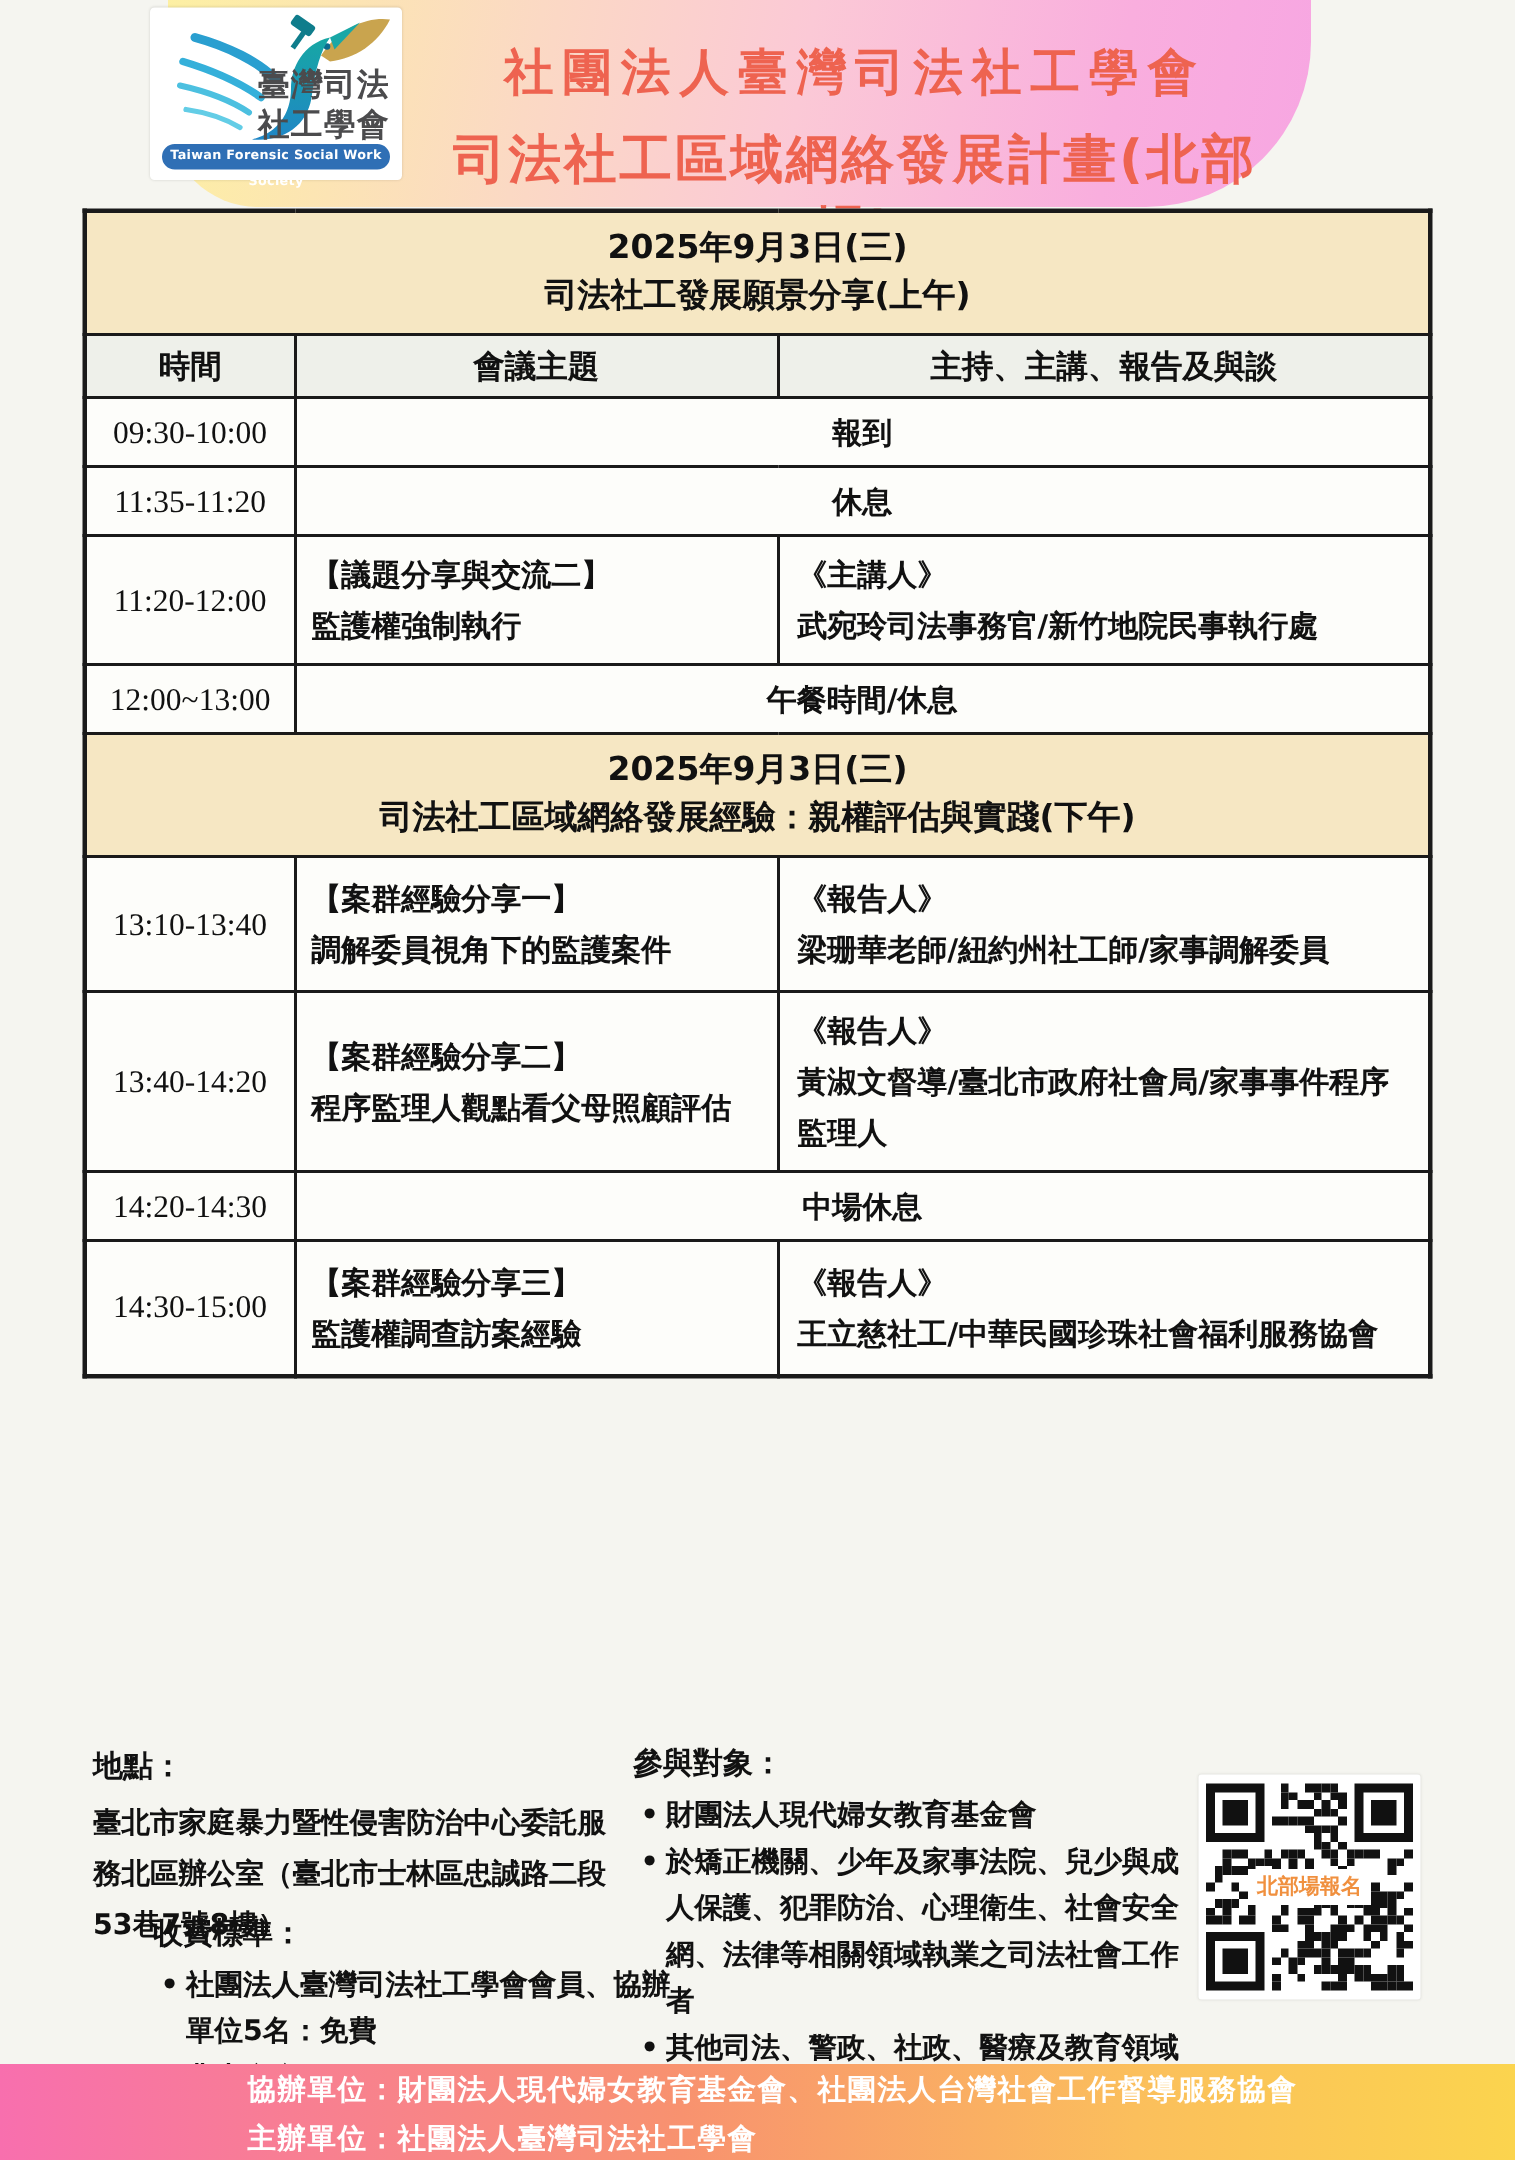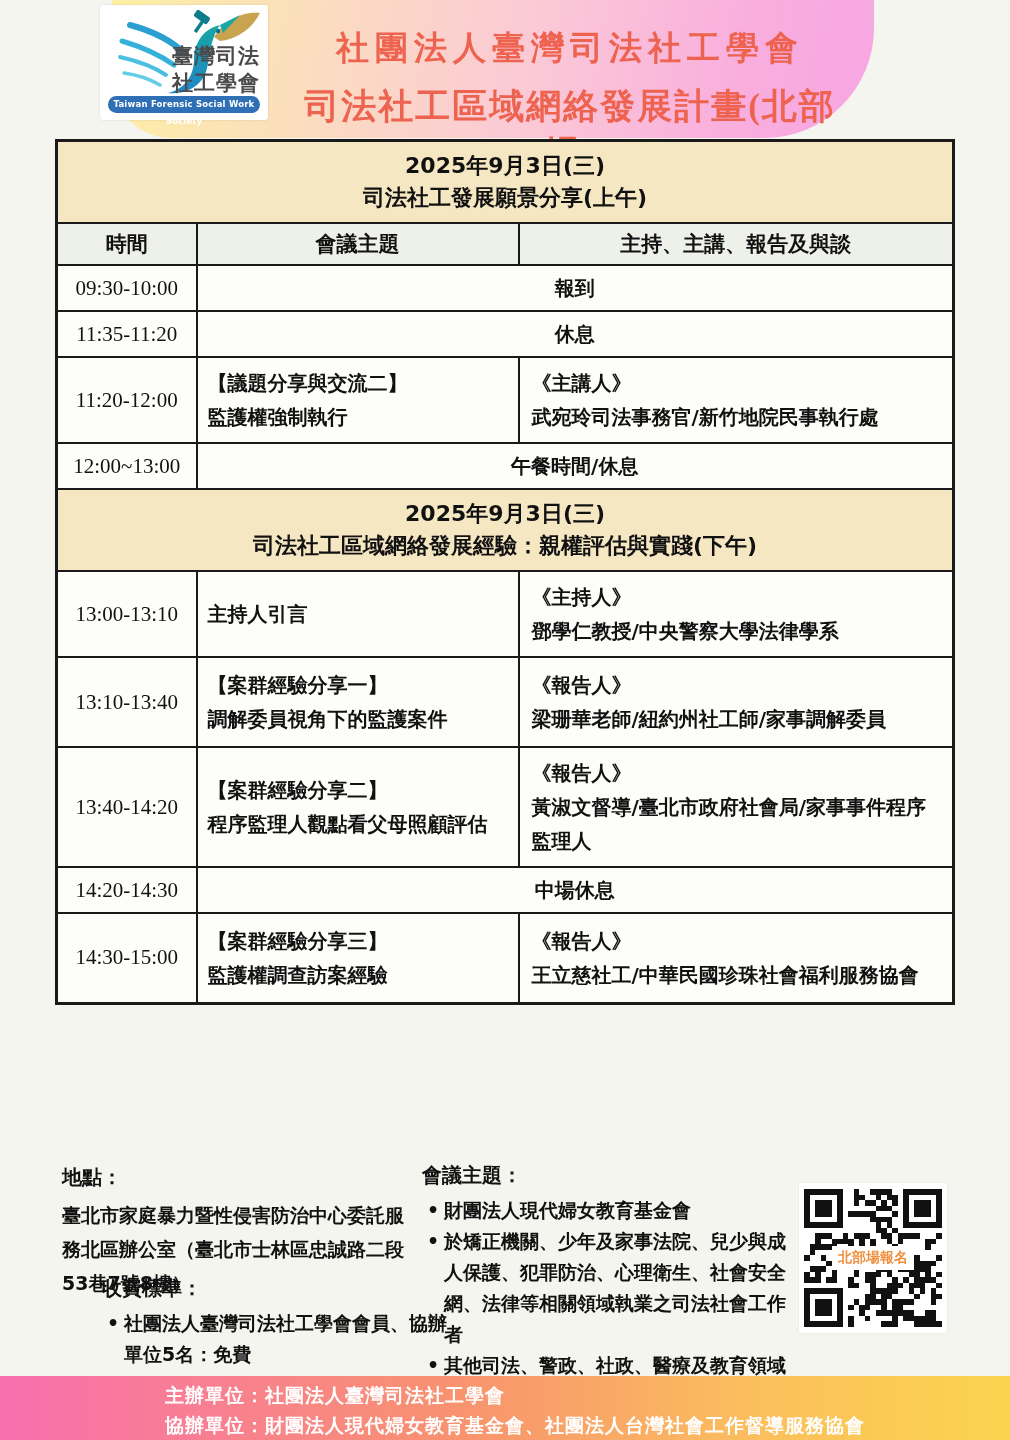--- a/index.html
+++ b/index.html
@@ -26,21 +26,21 @@
     position:absolute; right:8px; top:38px; text-align:left;
     font-size:21px; font-weight:bold; color:#4b4b4d; line-height:27px; letter-spacing:1px;
   }
   .logo-pill {
     position:absolute; left:8px; bottom:7px; width:152px; height:17px;
     background:#2f6fb5; border-radius:9px; color:#fff;
     font-size:8.5px; line-height:17px; text-align:center; font-weight:bold; letter-spacing:.2px;
   }
   .header-titles {
     position:absolute; left:280px; top:26px; width:580px; text-align:center;
-    color:#ee6350; font-weight:bold;font-family:Liberation Serif, serif;
+    color:#ee6350; font-weight:bold;
   }
   .header-title-1 { font-size:33px; letter-spacing:6px; }
   .header-title-2 { font-size:35px; letter-spacing:2px; margin-top:12px; }
 
   
   table.sched {
     position:absolute; left:55px; top:139px; width:897px;
     border-collapse:collapse; table-layout:fixed;
     background:#fdfdfa;
     border:3px solid #1a1a1a;
@@ -175,26 +175,20 @@
     </tr>
     <tr class="h-small">
       <td class="time">12:00~13:00</td>
       <td class="merged" colspan="2">午餐時間/休息</td>
     </tr>
 
     <tr>
       <td class="session" colspan="3"><span>2025年9月3日(三)</span><br><span>司法社工區域網絡發展經驗：親權評估與實踐(下午)</span></td>
     </tr>
 
-    <tr class="h-mid">
-      <td class="time">13:00-13:10</td>
-      <td class="topic">主持人引言</td>
-      <td class="speaker">《主持人》
-鄧學仁教授/中央警察大學法律學系</td>
-    </tr>
     <tr class="h-tall">
       <td class="time">13:10-13:40</td>
       <td class="topic">【案群經驗分享一】
 調解委員視角下的監護案件</td>
       <td class="speaker">《報告人》
 梁珊華老師/紐約州社工師/家事調解委員</td>
     </tr>
     <tr class="h-big">
       <td class="time">13:40-14:20</td>
       <td class="topic">【案群經驗分享二】
@@ -231,21 +225,21 @@
             <span class="li-text">社團法人臺灣司法社工學會會員、協辦單位5名：免費</span>
           </li>
         <li>
             <span class="dot">•</span>
             <span class="li-text">非本會會員：300元</span>
           </li>
       </ul>
     </div>
 
     <div class="part-block">
-      <div class="info-label">會議主題：</div>
+      <div class="info-label">參與對象：</div>
       <ul class="dots">
         <li>
             <span class="dot">•</span>
             <span class="li-text">財團法人現代婦女教育基金會</span>
           </li>
         <li>
             <span class="dot">•</span>
             <span class="li-text">於矯正機關、少年及家事法院、兒少與成人保護、犯罪防治、心理衛生、社會安全網、法律等相關領域執業之司法社會工作者</span>
           </li>
         <li>
@@ -475,17 +469,17 @@
         <div style="position: absolute; left: 104.88px; top: 5.52px; width: 27.6px; height: 27.6px; background: rgb(255, 255, 255);"></div>
         <div style="position: absolute; left: 110.4px; top: 11.04px; width: 16.56px; height: 16.56px; background: rgb(17, 17, 17);"></div>
         <div style="position: absolute; left: 0px; top: 99.36px; width: 38.64px; height: 38.64px; background: rgb(17, 17, 17);"></div>
         <div style="position: absolute; left: 5.52px; top: 104.88px; width: 27.6px; height: 27.6px; background: rgb(255, 255, 255);"></div>
         <div style="position: absolute; left: 11.04px; top: 110.4px; width: 16.56px; height: 16.56px; background: rgb(17, 17, 17);"></div>
       </div>
     <div class="qr-label">北部場報名</div>
   </div>
 
   <div class="footer-bar">
+    <div class="line line2">協辦單位：財團法人現代婦女教育基金會、社團法人台灣社會工作督導服務協會</div>
     <div class="line line1">主辦單位：社團法人臺灣司法社工學會</div>
-    <div class="line line2">協辦單位：財團法人現代婦女教育基金會、社團法人台灣社會工作督導服務協會</div>
   </div>
 
 </div>
 
 </body></html>

